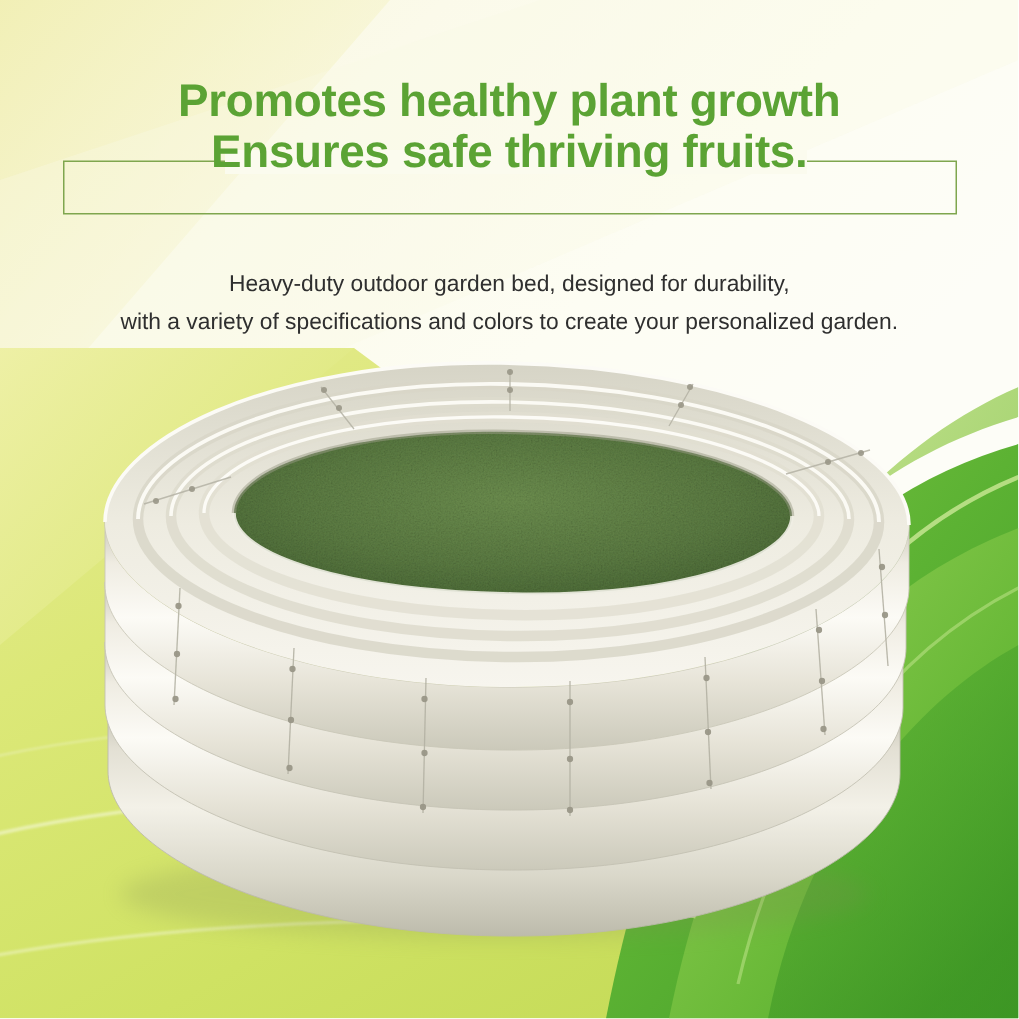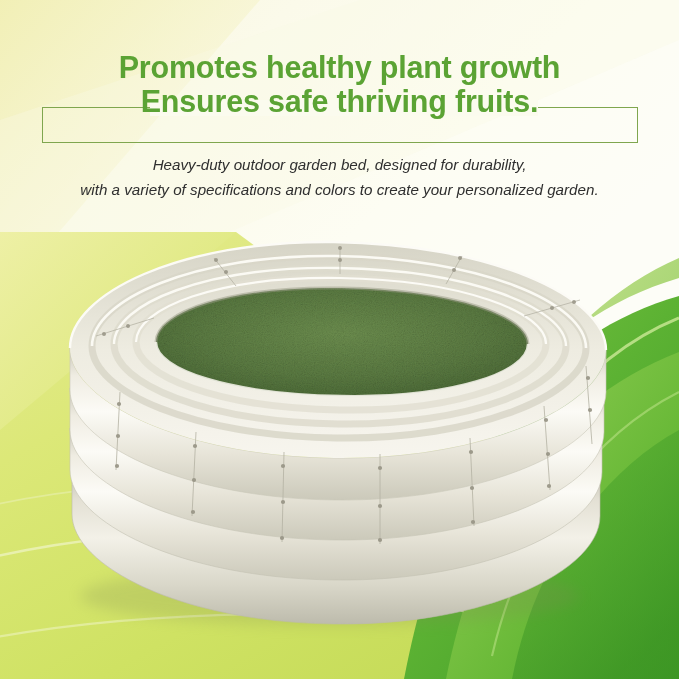--- a/index.html
+++ b/index.html
@@ -58,28 +58,27 @@
     color: #5ba334;
     font-size: 30.5px;
     font-weight: bold;
     line-height: 34px;
     letter-spacing: -0.2px;
     white-space: pre-line;
   }
   .subcopy {
     position: absolute;
     left: 0;
-    top: 152px;
+    top: 177px;
     width: 679px;
     text-align: center;
     color: #2f2f2f;
     font-size: 15.2px;
     line-height: 25px;
     white-space: pre-line;
-    font-style: italic;
   }
 </style>
 </head>
 <body>
 
 <div id="stage">
 
   <svg id="bg-layer" viewBox="0 0 679 679" xmlns="http://www.w3.org/2000/svg">
     <defs>
 

